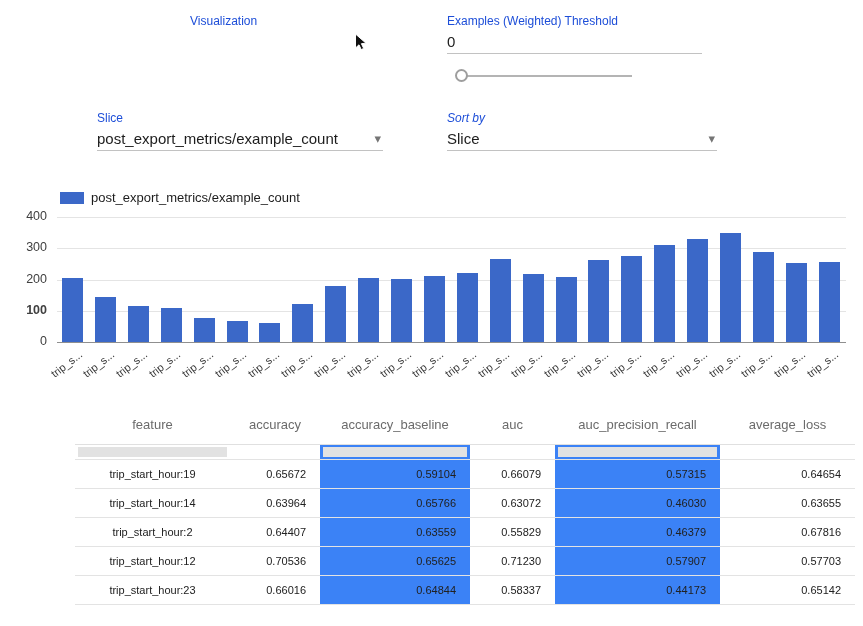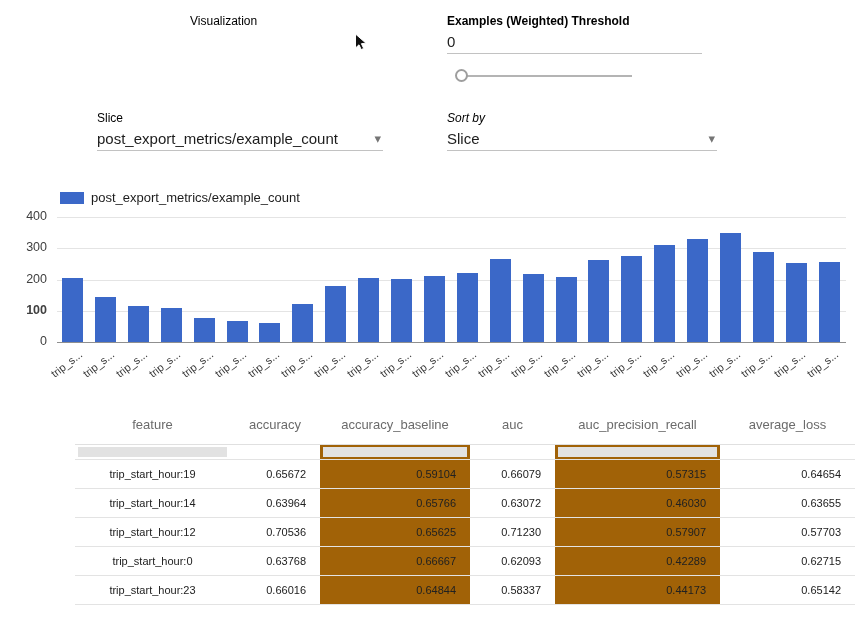--- a/index.html
+++ b/index.html
@@ -1,21 +1,21 @@
 <!DOCTYPE html>
 <html><head>
 <meta charset="utf-8">
 <style>
   * { margin:0; padding:0; box-sizing:border-box; }
   html,body { background:#ffffff; }
   body { font-family:"Liberation Sans", sans-serif; }
   .page { position:relative; width:863px; height:626px; background:#fff; overflow:hidden; }
 
   
-  .ctl-label { position:absolute; font-size:12px; color:#000000; }
+  .ctl-label { position:absolute; font-size:12px; color:#1d4ed8; }
   .dropdown { position:absolute; height:23px; border-bottom:1px solid #c2c2c2; cursor:pointer; }
   .dd-value { font-size:15px; color:#1c1c1c; line-height:22px; white-space:nowrap; display:block; }
   .dd-arrow { position:absolute; right:2px; top:3px; font-size:13px; color:#757575; line-height:16px; }
   .underline-input { position:absolute; height:23px; border-bottom:1px solid #c2c2c2; font-size:15px; color:#1c1c1c; line-height:22px; }
 
   .slider { position:absolute; left:455px; top:68px; width:182px; height:16px; cursor:pointer; }
   .slider-track { position:absolute; left:5px; top:7px; width:172px; height:2px; background:#b4b4b4; }
   .slider-thumb { position:absolute; left:0; top:1px; width:13px; height:13px; border:2px solid #9e9e9e; border-radius:50%; background:#fff; }
 
   .cursor-svg { position:absolute; left:354px; top:33px; }
@@ -38,30 +38,30 @@
   .table-wrap { position:absolute; left:75px; top:406px; width:780px; }
   table { border-collapse:collapse; table-layout:fixed; width:780px; }
   th { font-weight:normal; font-size:13px; color:#6b6b6b; height:38px; text-align:center; vertical-align:middle; cursor:pointer; }
   thead tr { border-bottom:1px solid #e0e0e0; }
   tbody tr { border-bottom:1px solid #e3e3e3; }
   .filter-row td { height:14px; padding:0; }
   .filter-box { height:10px; margin:2px 3px; background:#e2e2e2; }
   td { height:29px; vertical-align:middle; font-size:11px; color:#212121; }
   td.feature { text-align:center; }
   td.num { text-align:right; padding-right:14px; }
-  .shade { background:#a16207; }
+  .shade { background:#3b82f6; }
 </style>
 </head>
 <body>
 
 <div class="page">
 
   <div class="ctl-label" style="left:190px; top:14px;">Visualization</div>
 
-  <div class="ctl-label" style="left:447px; top:14px;font-weight:bold;">Examples (Weighted) Threshold</div>
+  <div class="ctl-label" style="left:447px; top:14px;">Examples (Weighted) Threshold</div>
   <div class="underline-input" style="left:447px; top:31px; width:255px;">0</div>
 
   <div class="slider">
     <div class="slider-track"></div>
     <div class="slider-thumb"></div>
   </div>
 
   <svg class="cursor-svg" width="14" height="19" viewBox="0 0 14 19">
     <path d="M1.5 1 L1.5 15 L5 11.8 L7.2 16.6 L9.7 15.4 L7.4 10.7 L12 10.2 Z" fill="#111" stroke="#fff" stroke-width="1"></path>
   </svg>
@@ -196,36 +196,36 @@
           </tr>
           <tr>
             <td class="feature">trip_start_hour:14</td>
             <td class="num">0.63964</td>
             <td class="num shade">0.65766</td>
             <td class="num">0.63072</td>
             <td class="num shade">0.46030</td>
             <td class="num">0.63655</td>
           </tr>
           <tr>
+            <td class="feature">trip_start_hour:2</td>
+            <td class="num">0.64407</td>
+            <td class="num shade">0.63559</td>
+            <td class="num">0.55829</td>
+            <td class="num shade">0.46379</td>
+            <td class="num">0.67816</td>
+          </tr>
+          <tr>
             <td class="feature">trip_start_hour:12</td>
             <td class="num">0.70536</td>
             <td class="num shade">0.65625</td>
             <td class="num">0.71230</td>
             <td class="num shade">0.57907</td>
             <td class="num">0.57703</td>
           </tr>
           <tr>
-            <td class="feature">trip_start_hour:0</td>
-            <td class="num">0.63768</td>
-            <td class="num shade">0.66667</td>
-            <td class="num">0.62093</td>
-            <td class="num shade">0.42289</td>
-            <td class="num">0.62715</td>
-          </tr>
-          <tr>
             <td class="feature">trip_start_hour:23</td>
             <td class="num">0.66016</td>
             <td class="num shade">0.64844</td>
             <td class="num">0.58337</td>
             <td class="num shade">0.44173</td>
             <td class="num">0.65142</td>
           </tr>
         </tbody>
       </table>
   </div>

